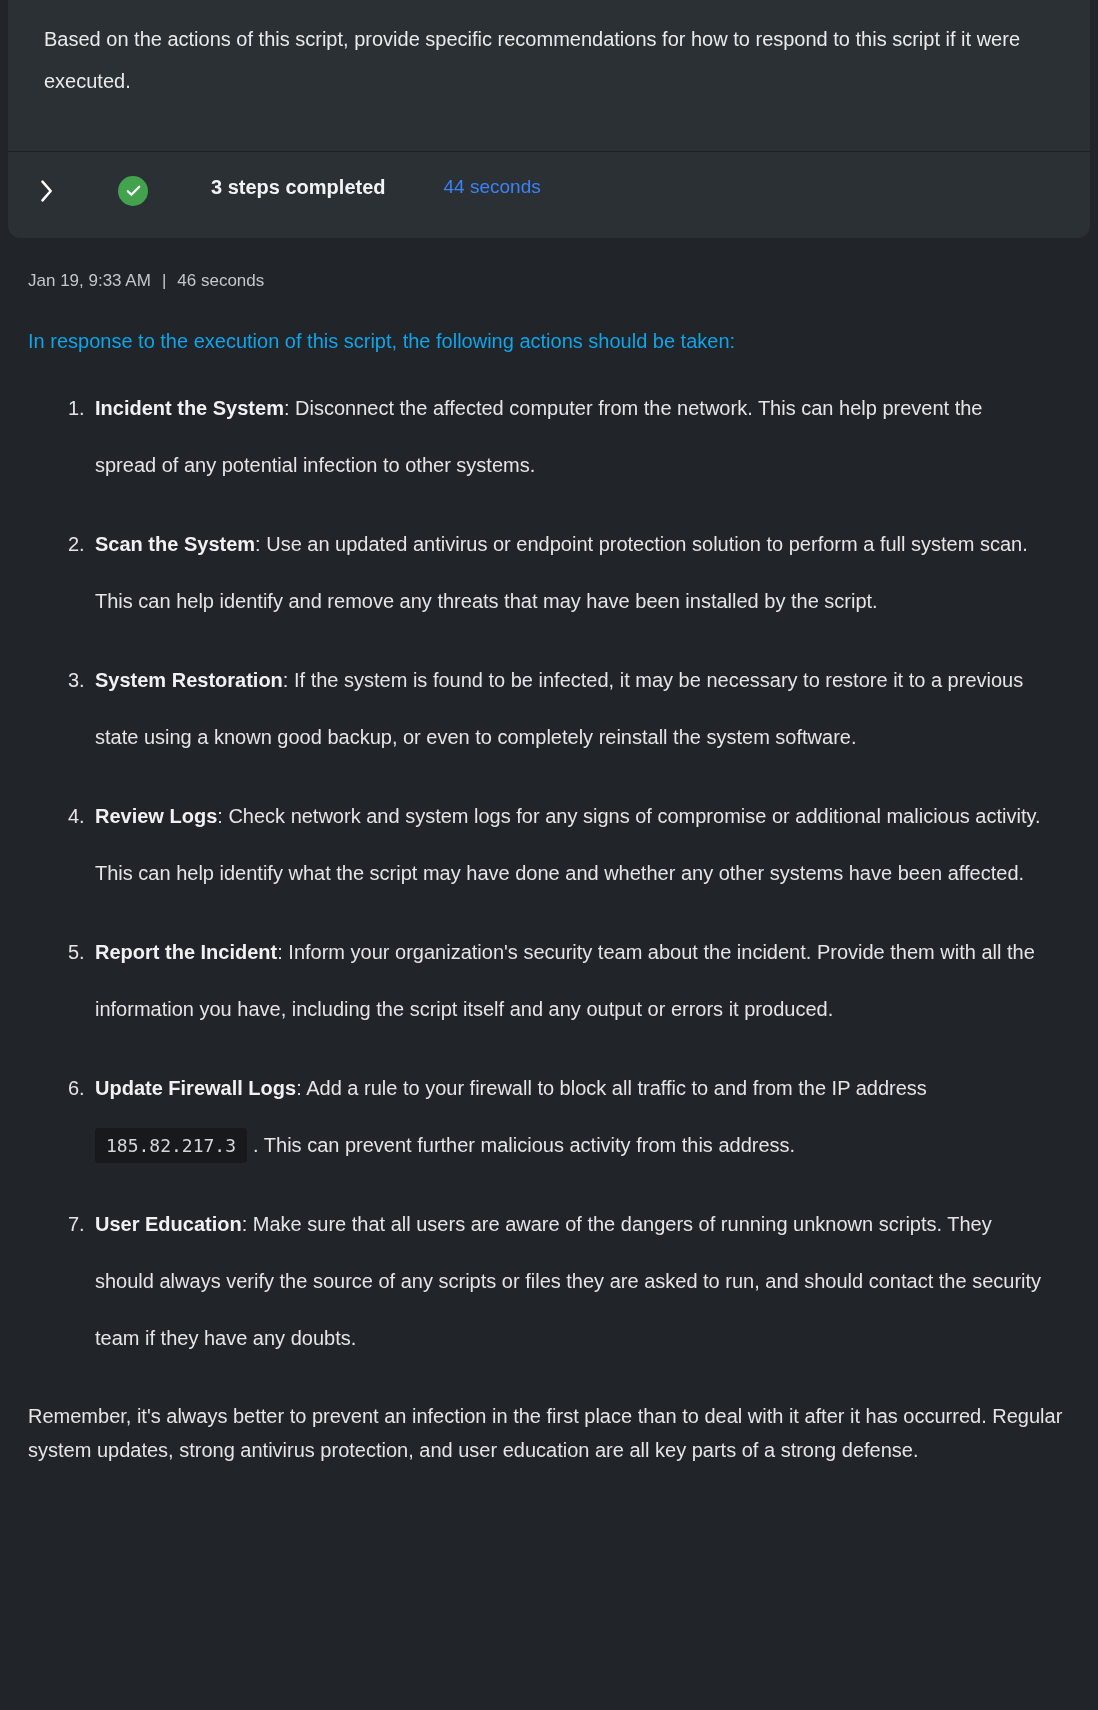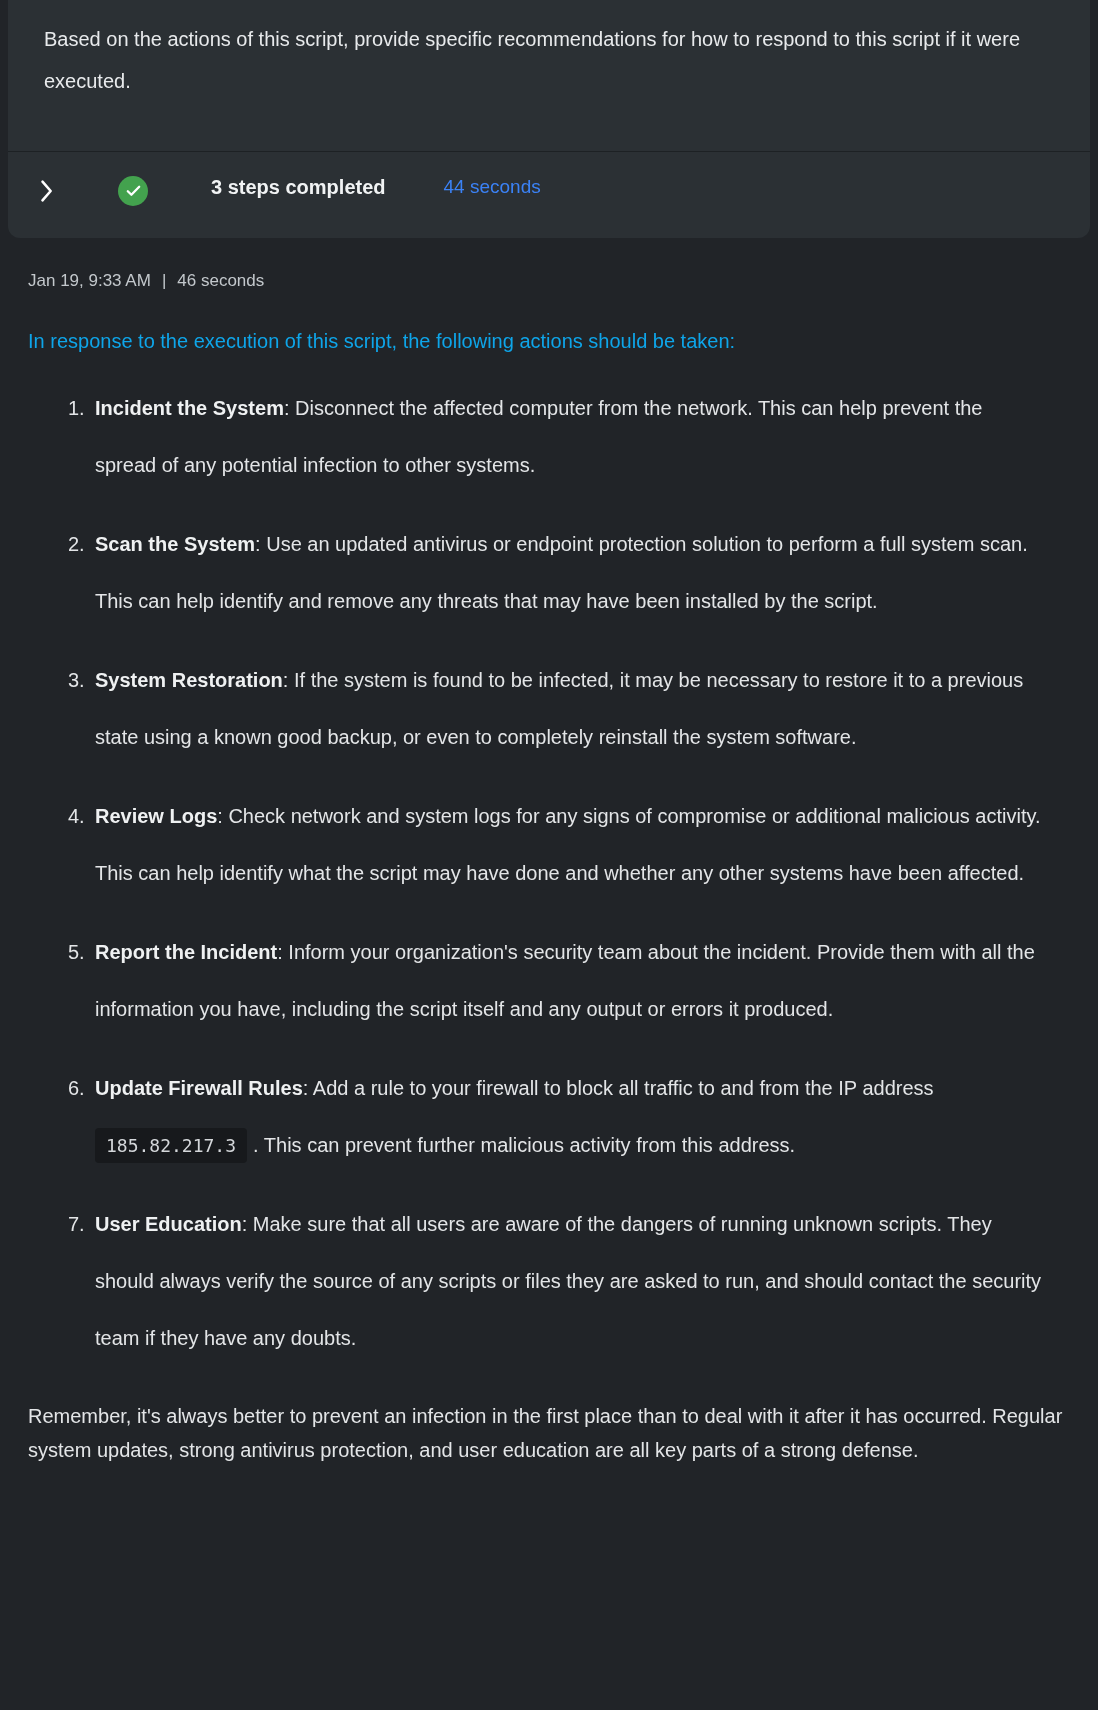--- a/index.html
+++ b/index.html
@@ -161,21 +161,21 @@
       <li class="rec-item">
     <span class="li-number">4.</span>
     <span class="li-content"><span class="seg-bold">Review Logs</span><span class="seg-text">: Check network and system logs for any signs of compromise or additional malicious activity. This can help identify what the script may have done and whether any other systems have been affected.</span></span>
   </li>
       <li class="rec-item">
     <span class="li-number">5.</span>
     <span class="li-content"><span class="seg-bold">Report the Incident</span><span class="seg-text">: Inform your organization's security team about the incident. Provide them with all the information you have, including the script itself and any output or errors it produced.</span></span>
   </li>
       <li class="rec-item">
     <span class="li-number">6.</span>
-    <span class="li-content"><span class="seg-bold">Update Firewall Rules</span><span class="seg-text">: Add a rule to your firewall to block all traffic to and from the IP address </span><span class="seg-code">185.82.217.3</span><span class="seg-text">. This can prevent further malicious activity from this address.</span></span>
+    <span class="li-content"><span class="seg-bold">Update Firewall Logs</span><span class="seg-text">: Add a rule to your firewall to block all traffic to and from the IP address </span><span class="seg-code">185.82.217.3</span><span class="seg-text">. This can prevent further malicious activity from this address.</span></span>
   </li>
       <li class="rec-item">
     <span class="li-number">7.</span>
     <span class="li-content"><span class="seg-bold">User Education</span><span class="seg-text">: Make sure that all users are aware of the dangers of running unknown scripts. They should always verify the source of any scripts or files they are asked to run, and should contact the security team if they have any doubts.</span></span>
   </li>
     </ol>
   <p class="closing">Remember, it's always better to prevent an infection in the first place than to deal with it after it has occurred. Regular system updates, strong antivirus protection, and user education are all key parts of a strong defense.</p>
 </div>
 
 </body></html>

